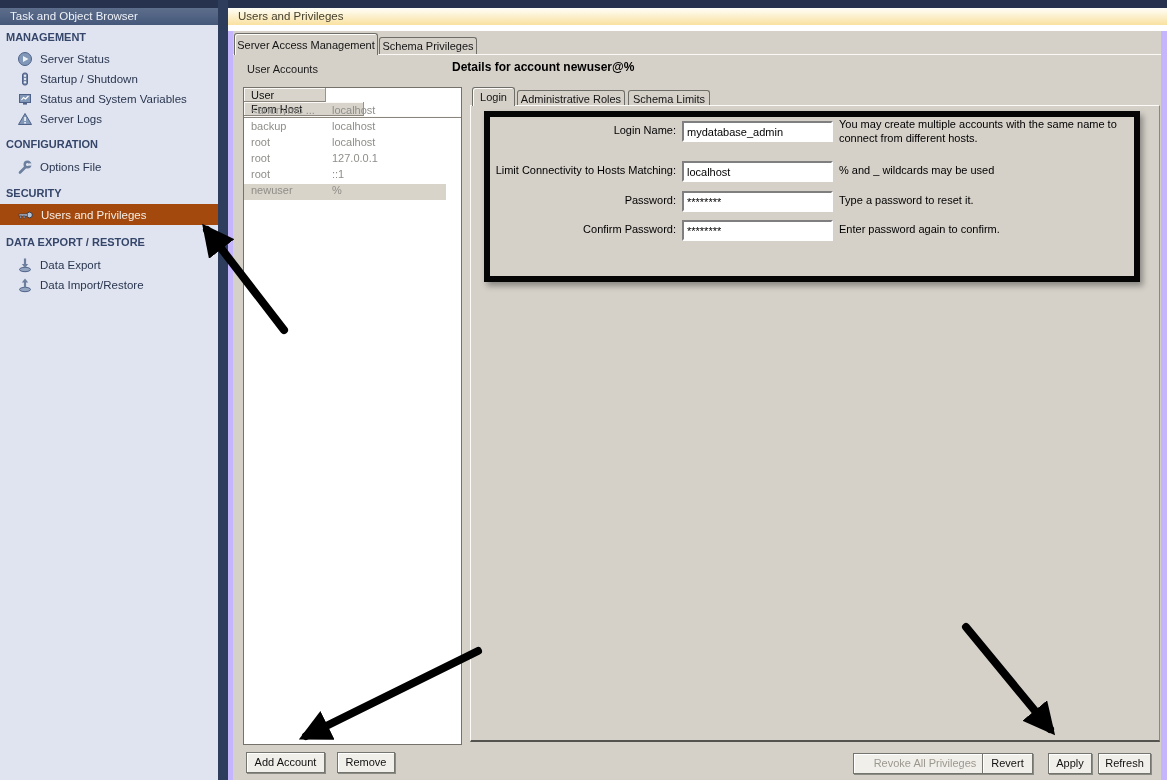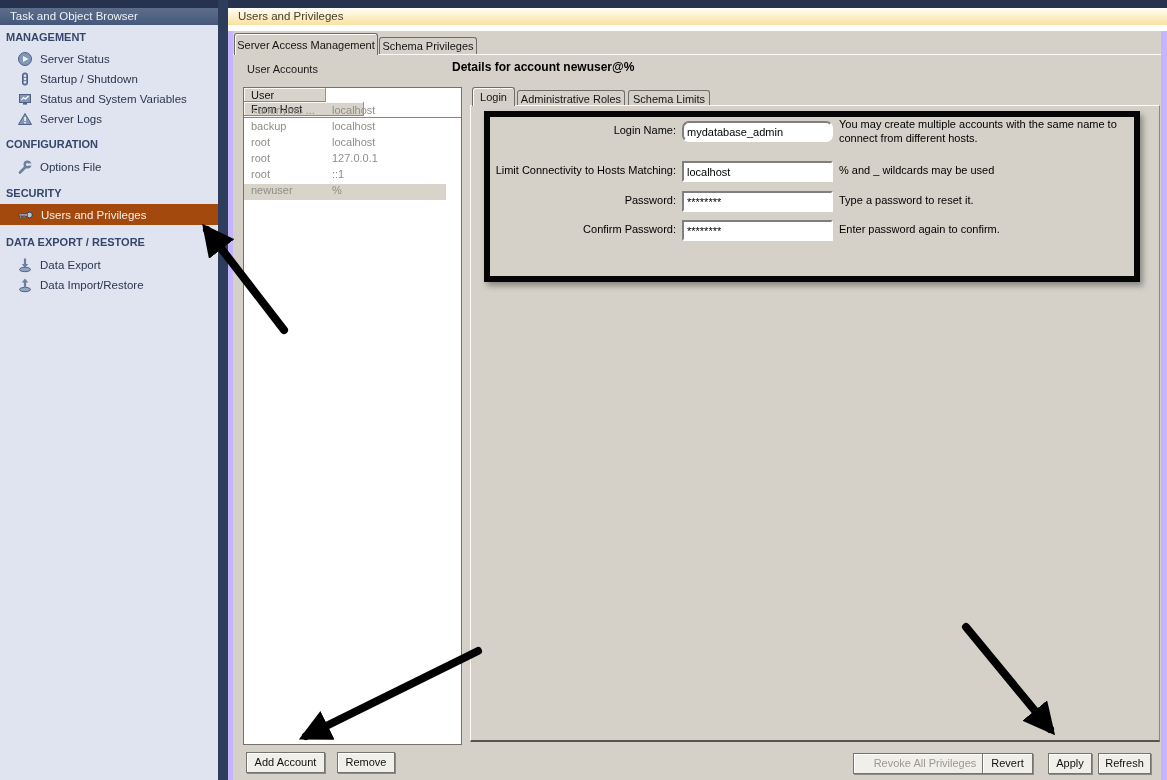--- a/index.html
+++ b/index.html
@@ -210,21 +210,21 @@
 
   <div class="abs" id="dt-heading">Details for account newuser@%</div>
 
   <div class="tab active" style="left:472px;top:87px;width:43px;height:19px">Login</div>
   <div class="tab" style="left:517px;top:90px;width:108px;height:16px">Administrative Roles</div>
   <div class="tab" style="left:628px;top:90px;width:82px;height:16px">Schema Limits</div>
 
   <div class="abs" id="inner-panel"></div>
 
   <label class="f-label" style="top:124px">Login Name:</label>
-  <input class="f-input" style="top: 121px; border-radius: 7px;" value="mydatabase_admin">
+  <input class="f-input" style="top: 121px;" value="mydatabase_admin">
   <div class="f-hint" style="top:118px">You may create multiple accounts with the same name to connect from different hosts.</div>
 
   <label class="f-label" style="top:164px">Limit Connectivity to Hosts Matching:</label>
   <input class="f-input" style="top: 161px;" value="localhost">
   <div class="f-hint" style="top:164px">% and _ wildcards may be used</div>
 
   <label class="f-label" style="top:194px">Password:</label>
   <input class="f-input" style="top: 191px;" value="********">
   <div class="f-hint" style="top:194px">Type a password to reset it.</div>
 

